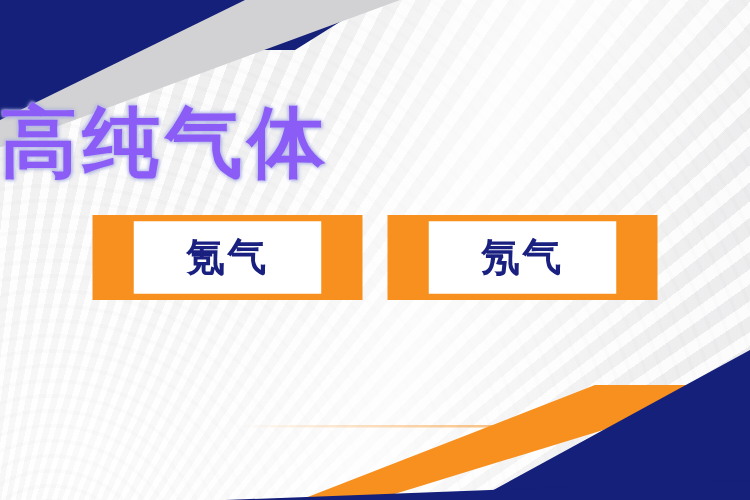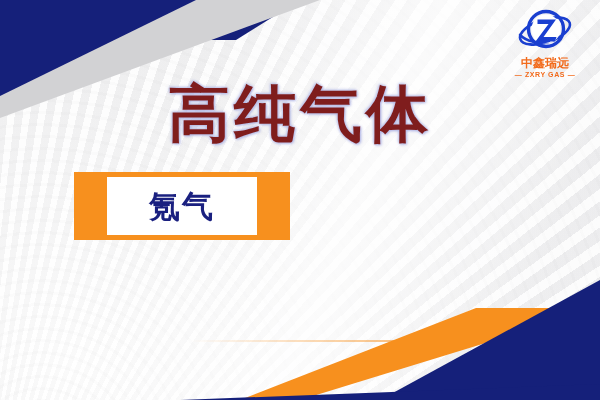--- a/index.html
+++ b/index.html
@@ -135,25 +135,25 @@
     color: #f26a1b;
     letter-spacing: 0.6px;
     white-space: nowrap;
   }
 
   
   .headline {
     position: absolute;
     left: 0; right: 0;
     top: 72px;
-    text-align: center;
+    text-align: left;
     font-family: Liberation Serif, serif;
     font-size: 62px;
     font-weight: bold;
-    color: #7f1d1d;
+    color: #8b5cf6;
     letter-spacing: 4px;
     text-shadow:
       0 0 2px #c9cdf0,
       1px 1px 3px rgba(150,158,220,0.85),
       -1px -1px 3px rgba(150,158,220,0.6);
   }
 
   
   .grid {
     position: absolute;
@@ -202,41 +202,29 @@
 
   <div class="deco-tl-navy"></div>
   <div class="deco-tl-navy2"></div>
   <div class="deco-tl-gray"></div>
 
   <div class="deco-top-thinline"></div>
   <div class="deco-br-orange"></div>
   <div class="deco-br-navy"></div>
   <div class="deco-br-navy-strip"></div>
 
-  <div class="logo">
-    <div class="logo-mark">
-      <svg width="56" height="50" viewBox="0 0 56 50" xmlns="http://www.w3.org/2000/svg">
-
-        <ellipse cx="28" cy="25" rx="26" ry="11.5" fill="none" stroke="#1a3fd0" stroke-width="2.6" transform="rotate(-18 28 25)"></ellipse>
-
-        <circle cx="29" cy="23" r="17.5" fill="none" stroke="#1a3fd0" stroke-width="3.4"></circle>
-        <circle cx="29" cy="23" r="14.5" fill="#ffffff"></circle>
-
-        <path d="M20.5 13.5 H39 L26.5 31 H39.5 L38 35.5 H18.5 L31.5 18 H20.5 Z" fill="#1a3fd0"></path>
-
-        <path d="M3 29 C 10 36, 22 38, 32 35" fill="none" stroke="#1a3fd0" stroke-width="2.6" stroke-linecap="round"></path>
-      </svg>
-    </div>
-    <div class="logo-cn">中鑫瑞远</div>
-    <div class="logo-en">— ZXRY GAS —</div>
-  </div>
 
   <div class="headline">高纯气体</div>
 
   <div class="grid">
     <div class="gas-box">
       <div class="gas-inner">
         <span class="gas-label">氪气</span>
       </div>
     </div>
+    <div class="gas-box">
+      <div class="gas-inner">
+        <span class="gas-label">氖气</span>
+      </div>
+    </div>
   </div>
 
 </div>
 
 </body></html>

